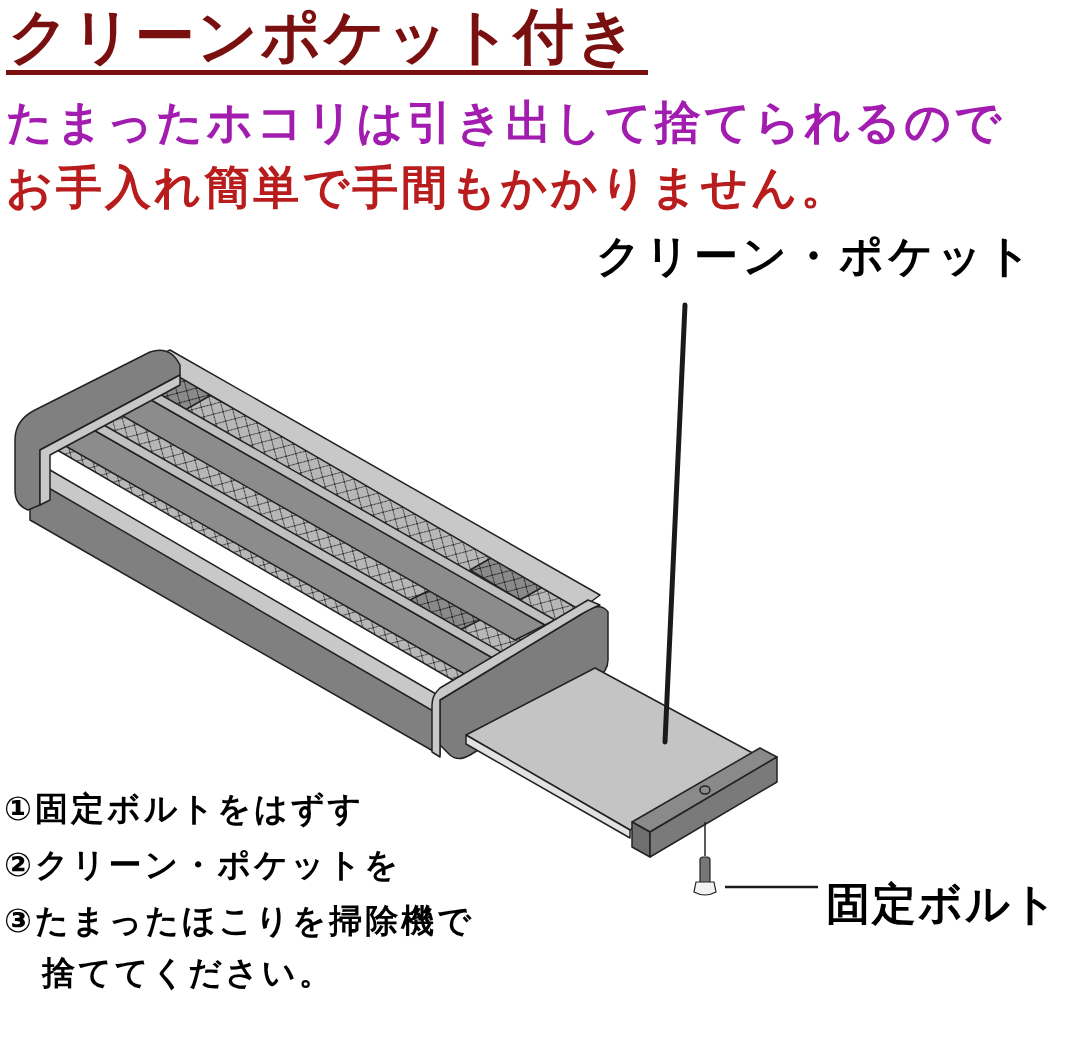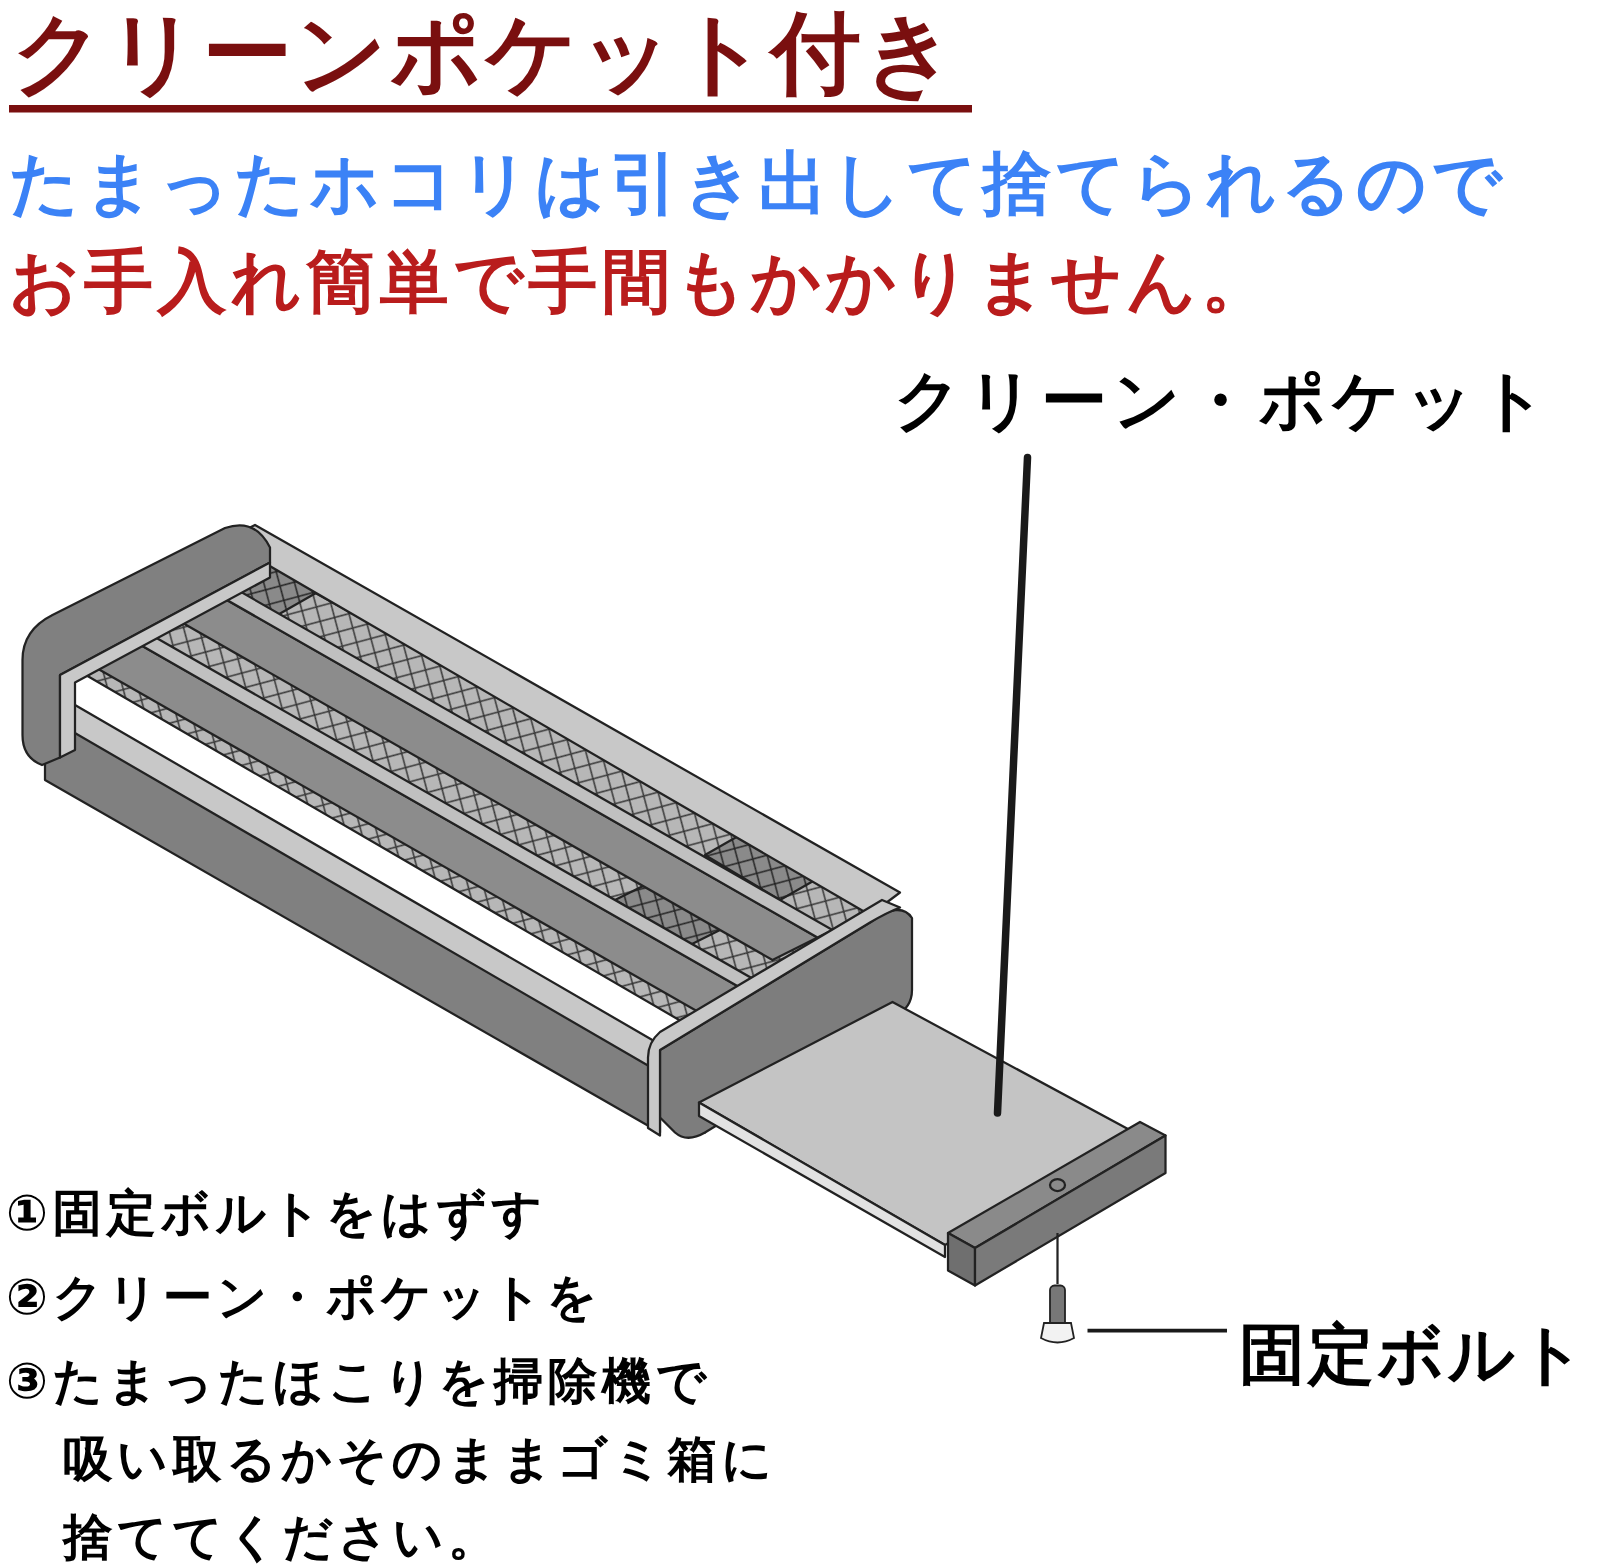--- a/index.html
+++ b/index.html
@@ -5,39 +5,39 @@
   html, body { margin: 0; padding: 0; background: #ffffff; }
   body { width: 1066px; height: 1043px; position: relative; overflow: hidden;
          font-family: "DejaVu Sans", "Liberation Sans", sans-serif; }
   .title { position: absolute; left: 8px; top: -2px; font-size: 60px; font-weight: bold;
            letter-spacing: 2px; line-height: 76px; white-space: nowrap; }
   .title-underline { position: absolute; left: 6px; top: 69px; width: 642px; height: 7px; }
   .subtitle { position: absolute; left: 6px; font-size: 46px; font-weight: bold;
               letter-spacing: 3px; white-space: nowrap; line-height: 60px; }
   .sub1 { top: 92px; }
   .sub2 { top: 157px; }
-  .label-pocket { position: absolute; left: 596px; top: 238px; font-size: 44px; font-weight: bold;
+  .label-pocket { position: absolute; left: 596px; top: 226px; font-size: 44px; font-weight: bold;
                   letter-spacing: 4px; white-space: nowrap; line-height: 60px; }
   .label-bolt { position: absolute; left: 826px; top: 874px; font-size: 44px; font-weight: bold;
                 letter-spacing: 2px; white-space: nowrap; line-height: 60px; }
   .steps { position: absolute; left: 4px; top: 735px; font-size: 33px; font-weight: bold;
            letter-spacing: 3px; line-height: 52px; }
   .step { white-space: nowrap; margin-top: 48px; }
   .step .cont { display: block; padding-left: 38px; }
   .step + .step { margin-top: 4px; }
   svg.illus { position: absolute; left: 0; top: 0; }
 </style>
 </head>
 <body>
 
 <div class="title" style="color:#7a0f0f">クリーンポケット付き</div>
 <svg class="title-underline" viewBox="0 0 642 7" preserveAspectRatio="none">
   <rect x="0" y="1" width="642" height="5" fill="#7a0f0f"></rect>
 </svg>
-<div class="subtitle sub1" style="color:#3b82f6">たまったホコリは引き出して捨てられるので</div>
+<div class="subtitle sub1" style="color:#a21caf">たまったホコリは引き出して捨てられるので</div>
 <div class="subtitle sub2" style="color:#b91c1c">お手入れ簡単で手間もかかりません。</div>
 
 <svg class="illus" width="1066" height="1043" viewBox="0 0 1066 1043">
   <defs>
     <pattern id="mesh" width="14" height="14" patternUnits="userSpaceOnUse" patternTransform="rotate(30)">
       <rect width="14" height="14" fill="#b7b7b7"></rect>
       <path d="M0 0 L14 14 M14 0 L0 14" stroke="#333" stroke-width="1"></path>
     </pattern>
     <pattern id="meshDark" width="14" height="14" patternUnits="userSpaceOnUse" patternTransform="rotate(30)">
       <rect width="14" height="14" fill="#8a8a8a"></rect>
@@ -96,16 +96,15 @@
 
 <div class="steps">
   <div class="step">
     <span>①</span><span>固定ボルトをはずす</span>
   </div>
   <div class="step">
     <span>②</span><span>クリーン・ポケットを</span>
   </div>
   <div class="step">
     <span>③</span><span>たまったほこりを掃除機で</span>
-    <span class="cont">吸い取るかそのままゴミ箱に</span>
     <span class="cont">捨ててください。</span>
   </div>
 </div>
 
 </body></html>

